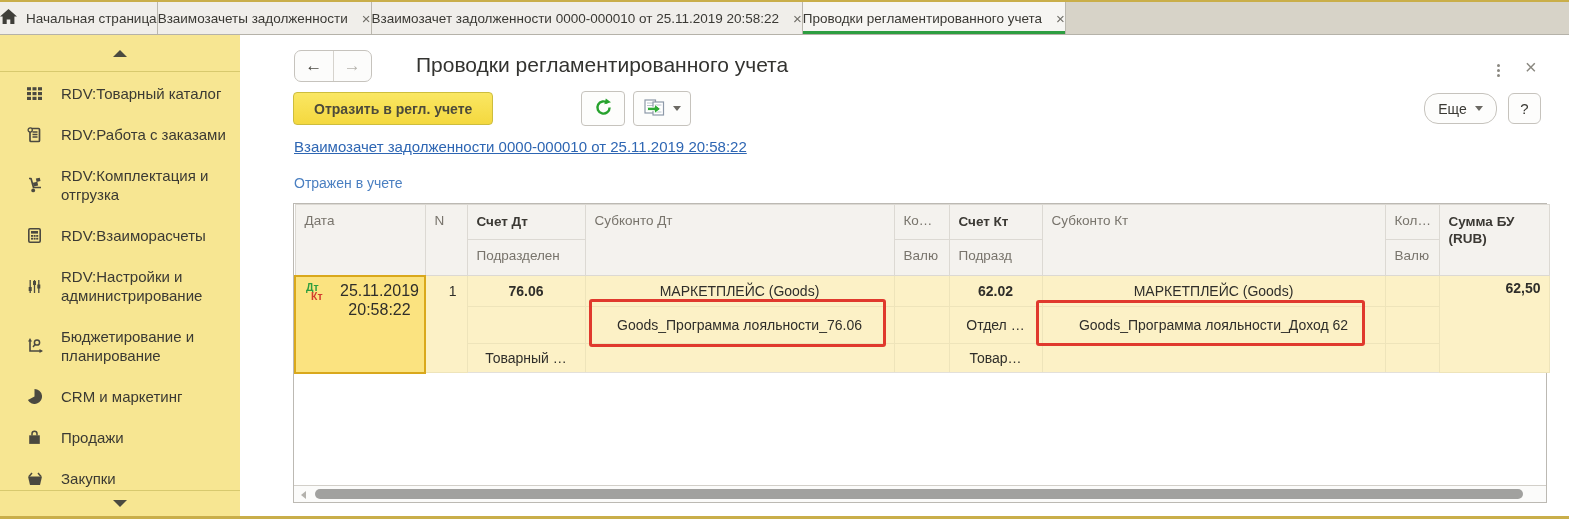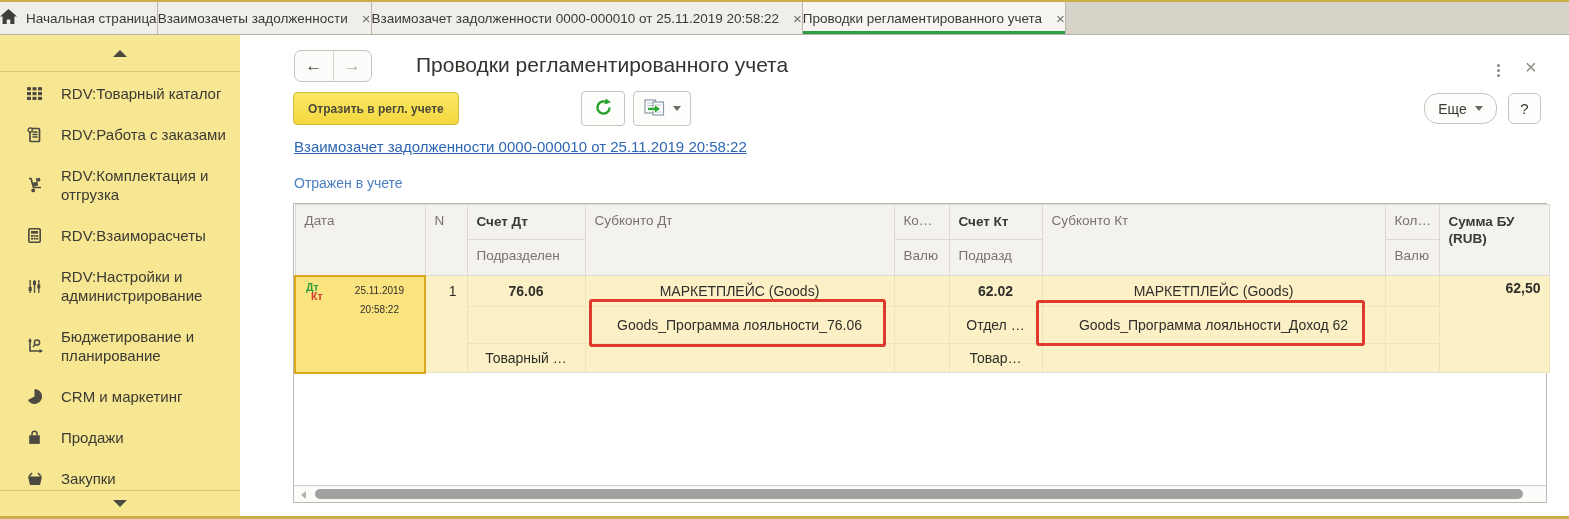--- a/index.html
+++ b/index.html
@@ -31,21 +31,21 @@
   
   .main { position:absolute; left:285px; top:35px; width:1284px; height:481px; background:#fff; }
   .navbtns { position:absolute; left:9px; top:15px; width:78px; height:32px; border:1px solid #c6c3bd; border-radius:7px; background:#fcfcfb; display:flex; overflow:hidden; }
   .navb { flex:1; display:flex; align-items:center; justify-content:center; font-size:17px; color:#4a4943; cursor:pointer; }
   .navb.fwd { border-left:1px solid #d6d3cd; color:#b6b4ae; }
   .title { position:absolute; left:131px; top:18px; font-size:21px; font-weight:400; color:#333330; }
   .win-dots { position:absolute; left:1209px; top:26px; display:flex; flex-direction:column; gap:2px; cursor:pointer; padding:3px; }
   .win-dots i { width:3px; height:3px; background:#8a8880; border-radius:50%; }
   .win-close { position:absolute; left:1240px; top:21px; font-size:20px; color:#8a8880; cursor:pointer; }
 
-  .btn-yellow { position:absolute; left:8px; top:57px; height:33px; padding:0 14px; background:linear-gradient(#fae763,#f4d83f); border:1px solid #cdbd3e; border-radius:4px; font-family:"Liberation Sans",sans-serif; font-size:12px; font-weight:700; color:#4c4a3a; cursor:pointer; }
+  .btn-yellow { position:absolute; left:8px; top:57px; height:33px; padding:0 20px; background:linear-gradient(#fae763,#f4d83f); border:1px solid #cdbd3e; border-radius:4px; font-family:"Liberation Sans",sans-serif; font-size:14px; font-weight:700; color:#4c4a3a; cursor:pointer; }
   .btn-refresh { position:absolute; left:296px; top:56px; width:44px; height:35px; background:#fdfdfc; border:1px solid #c6c3bd; border-radius:4px; display:flex; align-items:center; justify-content:center; cursor:pointer; }
   .btn-export { position:absolute; left:348px; top:56px; width:58px; height:35px; background:#fdfdfc; border:1px solid #c6c3bd; border-radius:4px; display:flex; align-items:center; justify-content:center; gap:6px; cursor:pointer; }
   .btn-more { position:absolute; left:1139px; top:58px; width:73px; height:31px; background:#fdfdfc; border:1px solid #c6c3bd; border-radius:14px; font-size:14px; color:#3a3934; display:flex; align-items:center; justify-content:center; gap:8px; cursor:pointer; font-family:"Liberation Sans",sans-serif; }
   .btn-help { position:absolute; left:1223px; top:58px; width:33px; height:31px; background:#fdfdfc; border:1px solid #c6c3bd; border-radius:6px; font-size:15px; color:#3a3934; cursor:pointer; font-family:"Liberation Sans",sans-serif; }
   .caret { width:0; height:0; border-left:4px solid transparent; border-right:4px solid transparent; border-top:5px solid #6b6963; }
 
   .doclink { position:absolute; left:9px; top:103px; font-size:15px; color:#2e66b3; text-decoration:underline; cursor:pointer; white-space:nowrap; }
   .status { position:absolute; left:9px; top:140px; font-size:14px; color:#4a7fc1; }
 
   
@@ -57,21 +57,21 @@
   .grid thead tr.h2 td { height:36px; }
   .grid tbody td { background:#fcf1c6; border:1px solid #eee4ba; font-size:14px; color:#2f2e2a; padding:0 8px; overflow:hidden; white-space:nowrap; cursor:cell;text-align:center; }
   .grid tbody tr.r1 td { height:31px; }
   .grid tbody tr.r2 td { height:37px; }
   .grid tbody tr.r3 td { height:29px; border-bottom:1px solid #e3e0da; }
   .grid td.bold { font-weight:700; }
   .grid td.datecell { background:#fbe380; border:2px solid #d9a81c; vertical-align:top; padding:4px 4px 0 6px; position:relative; }
   .badge { position:absolute; left:6px; top:6px; font-size:10.5px; font-weight:700; line-height:9px; }
   .badge .dt { color:#2e9e3e; display:block; }
   .badge .kt { color:#d23b2e; display:block; margin-left:9px; }
-  .datetext { margin-left:37px; line-height:19px; font-size:10px; }
+  .datetext { margin-left:37px; line-height:19px; font-size:16px; }
   .grid td.ncell { vertical-align:top; padding-top:7px; text-align:right; padding-right:10px; }
   .grid td.amount { vertical-align:top; padding-top:4px; text-align:right; font-weight:700; }
 
   
   .hscroll { position:absolute; left:0; right:0; bottom:0; height:17px; background:#fbfbfa; border-top:1px solid #d2cfc9; }
   .hs-arrow { position:absolute; left:7px; top:5px; width:0; height:0; border-top:4px solid transparent; border-bottom:4px solid transparent; border-right:5px solid #b3b1ac; cursor:pointer; }
   .hs-thumb { position:absolute; left:21px; right:23px; top:3px; height:10px; background:#a1a19f; border-radius:5px; cursor:grab; }
 
   
   .annotation { position:absolute; border:3px solid #e0392d; border-radius:3px; z-index:6; pointer-events:none; }

